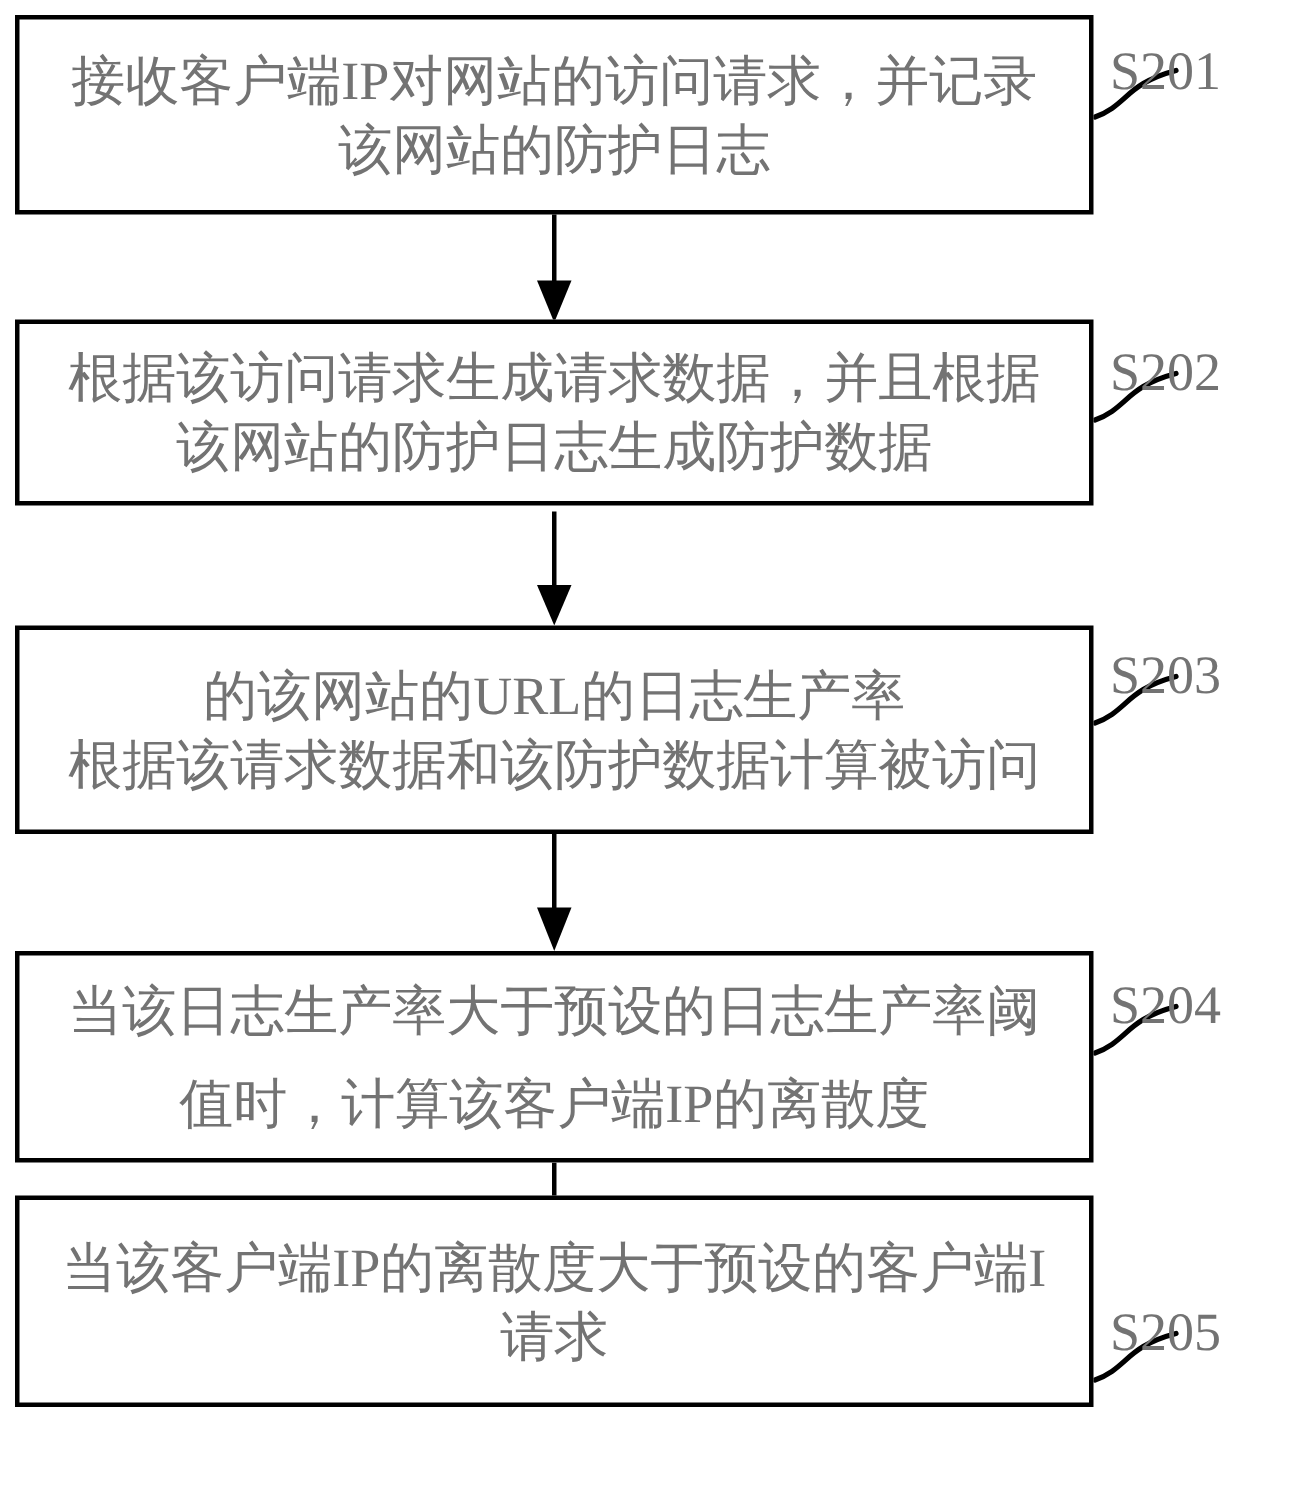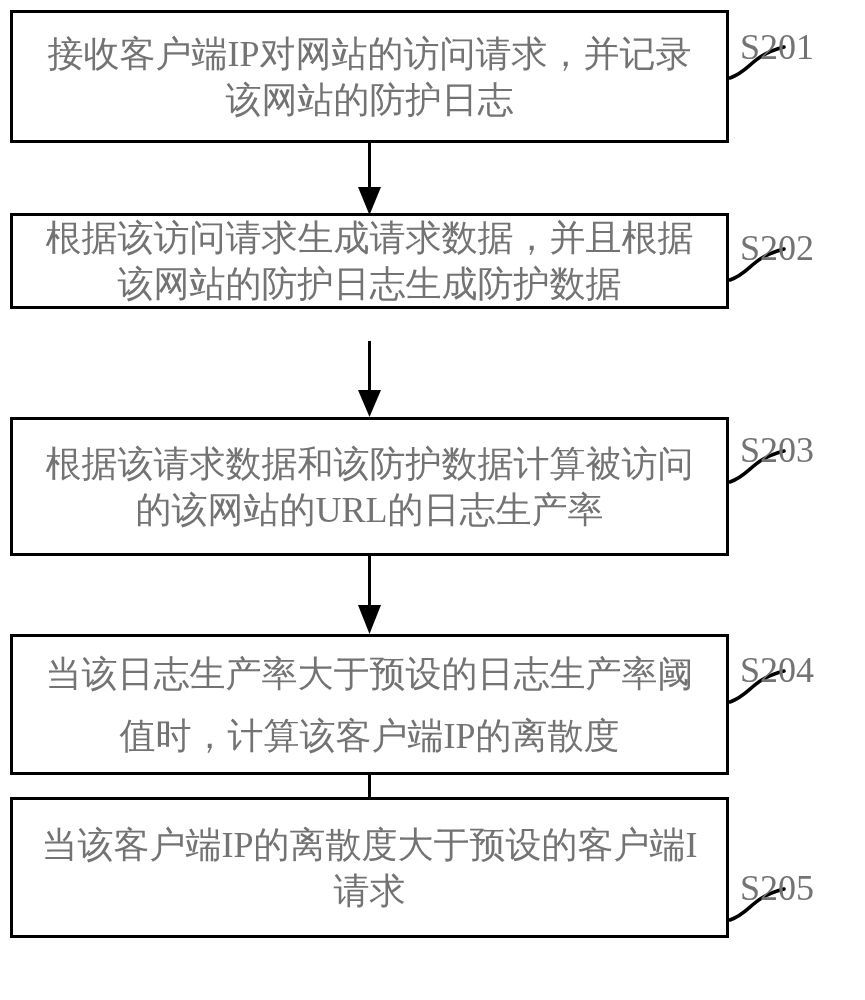--- a/index.html
+++ b/index.html
@@ -82,29 +82,29 @@
     <path d="M730,702 C752,694 750,680 784,671" stroke="#000" stroke-width="3.5" fill="none" stroke-linecap="round"></path>
     <path d="M730,920 C752,912 750,898 784,889" stroke="#000" stroke-width="3.5" fill="none" stroke-linecap="round"></path>
   </svg>
 
   <div class="flow-box" style="top:10px;height:133px;">
     <div class="box-line">接收客户端IP对网站的访问请求，并记录</div>
     <div class="box-line">该网站的防护日志</div>
   </div>
   <div class="step-label" style="top:27px;">S201</div>
 
-  <div class="flow-box" style="top:213px;height:96px;">
+  <div class="flow-box" style="top:213px;height:124px;">
     <div class="box-line">根据该访问请求生成请求数据，并且根据</div>
     <div class="box-line">该网站的防护日志生成防护数据</div>
   </div>
   <div class="step-label" style="top:228px;">S202</div>
 
   <div class="flow-box" style="top:417px;height:139px;">
+    <div class="box-line">的该网站的URL的日志生产率</div>
     <div class="box-line">根据该请求数据和该防护数据计算被访问</div>
-    <div class="box-line">的该网站的URL的日志生产率</div>
   </div>
   <div class="step-label" style="top:430px;">S203</div>
 
   <div class="flow-box" style="top:634px;height:141px;gap:16px;">
     <div class="box-line">当该日志生产率大于预设的日志生产率阈</div>
     <div class="box-line">值时，计算该客户端IP的离散度</div>
   </div>
   <div class="step-label" style="top:650px;">S204</div>
 
   <div class="flow-box" style="top:797px;height:141px;">

